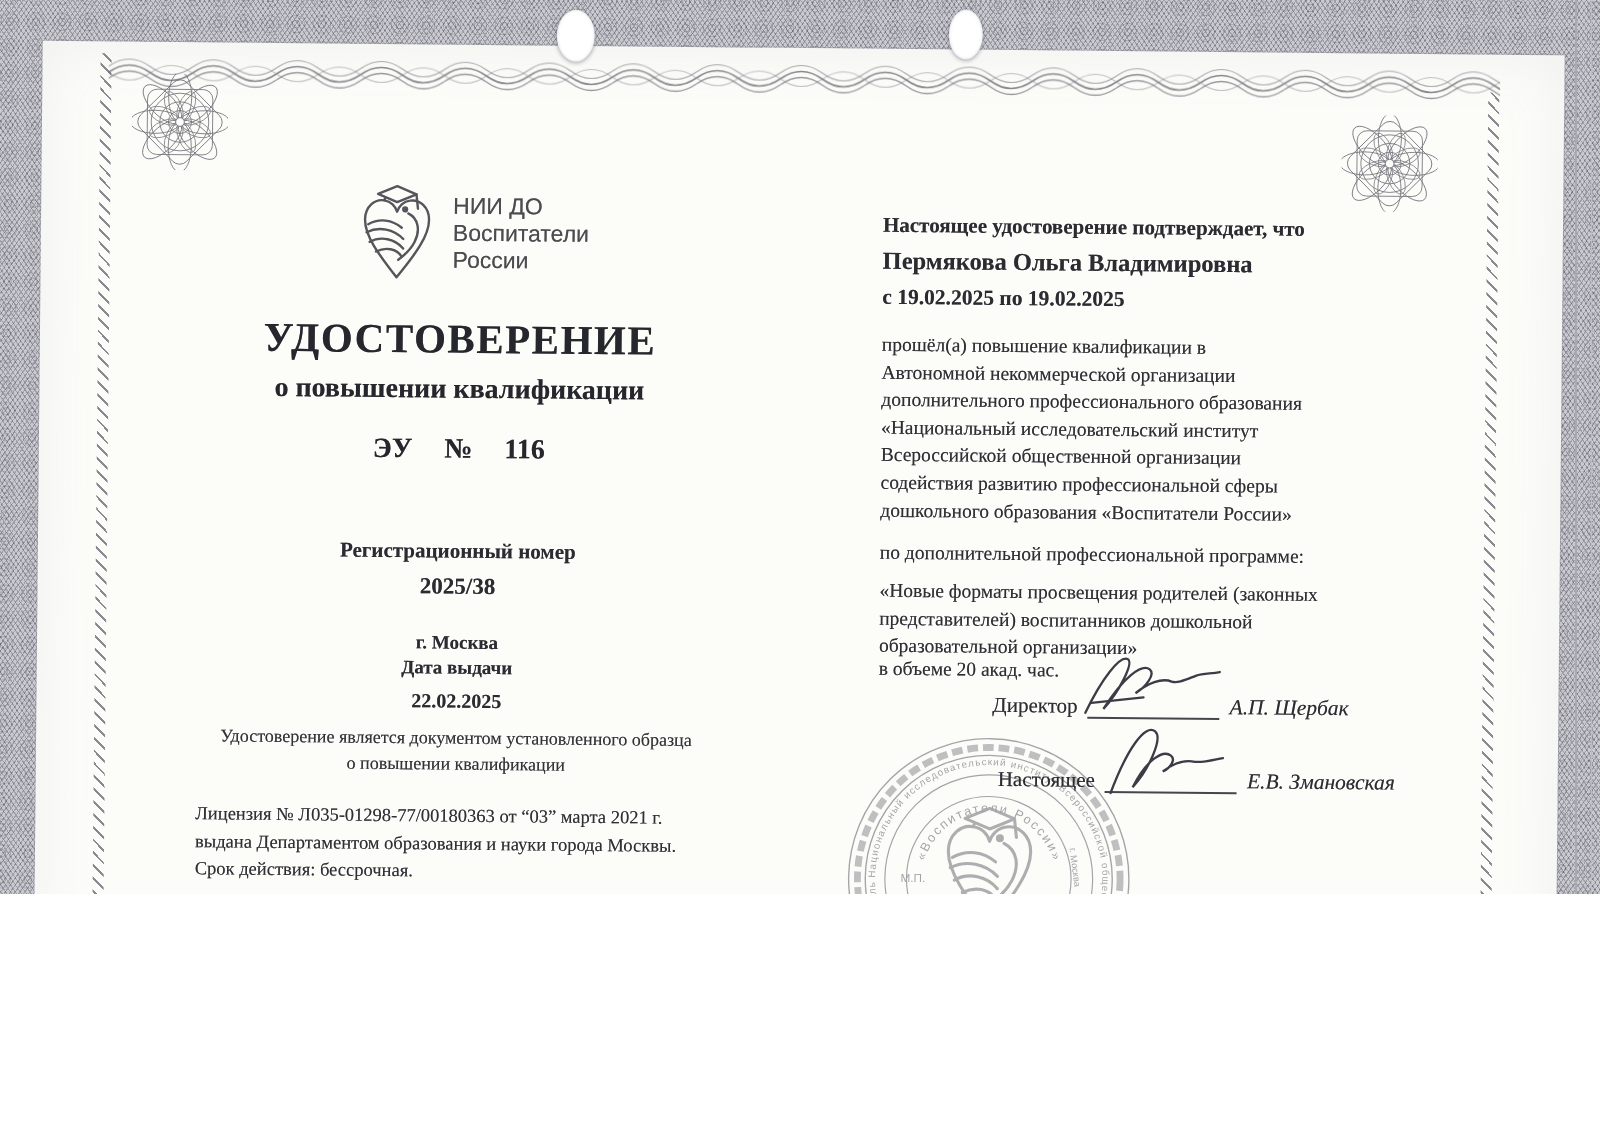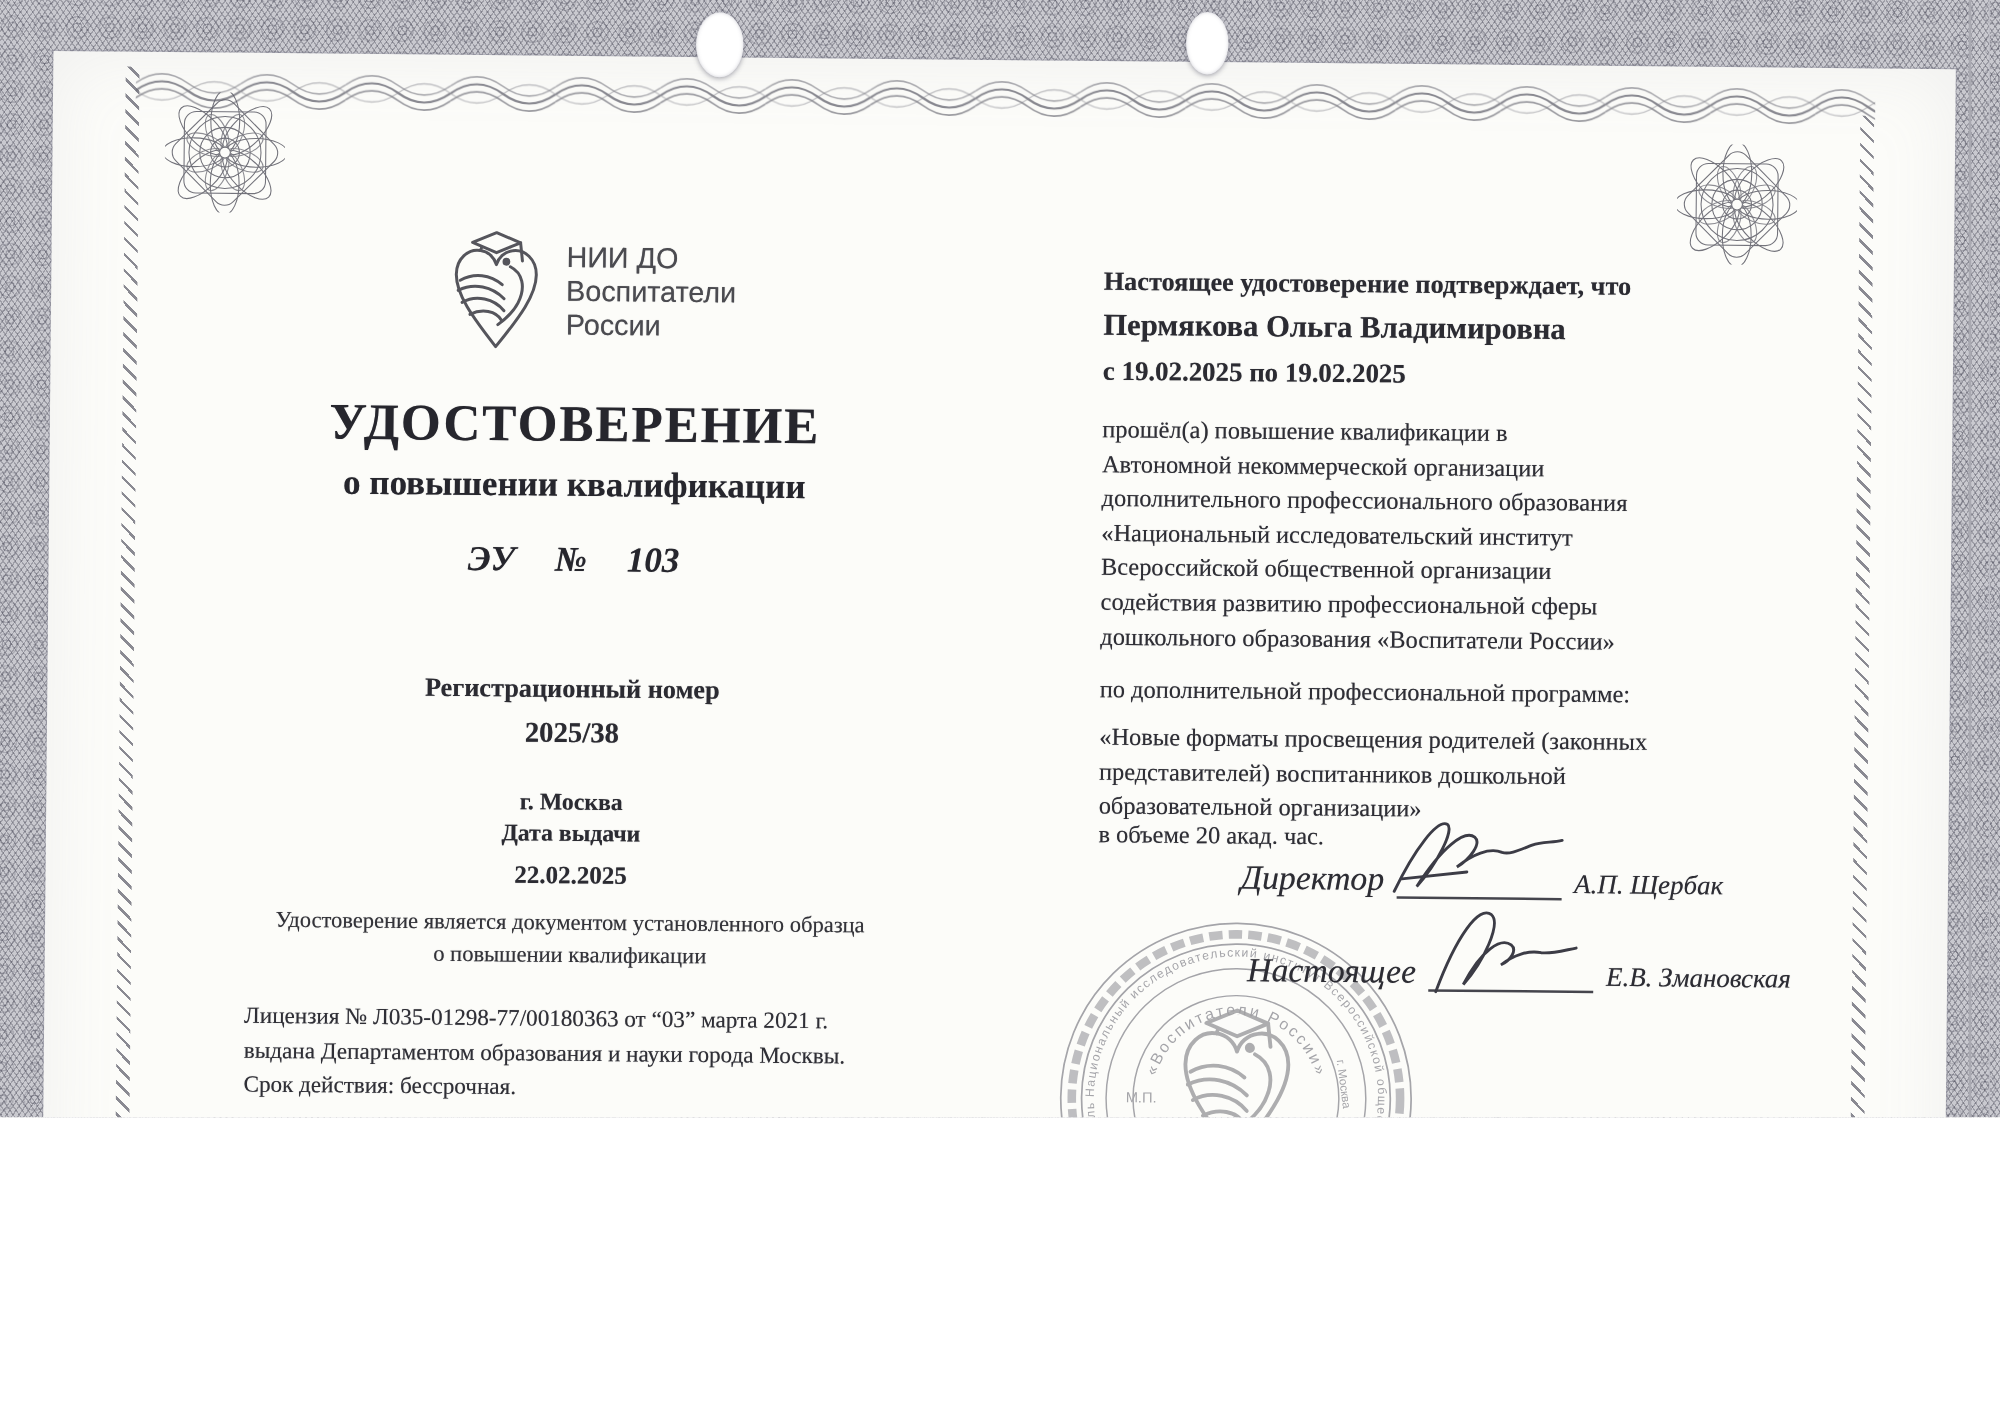--- a/index.html
+++ b/index.html
@@ -39,21 +39,21 @@
 
   
   .lcol{position:absolute;left:120px;width:692px;text-align:center;}
   .logo{position:absolute;left:362px;top:198px;display:flex;align-items:flex-start;}
   .logo-text{margin-left:16px;padding-top:8px;text-align:left;
              font-family:"Liberation Sans",sans-serif;font-size:23px;line-height:27px;
              font-weight:500;color:#4b4b50;}
   .doc-title{top:328px;font-size:41px;font-weight:bold;letter-spacing:1.5px;color:#26262d;}
   .doc-subtitle{top:386px;font-size:28px;font-weight:bold;color:#26262d;}
   .series{top:446px;font-size:28px;font-weight:bold;color:#26262d;}
-  .series span{margin:12px 16px;font-style:italic;}
+  .series span{margin:12px 16px;}
   .reg-label{top:552px;font-size:21px;font-weight:bold;}
   .reg-num{top:587px;font-size:23px;font-weight:bold;}
   .city{top:645px;font-size:19px;font-weight:bold;}
   .date-label{top:670px;font-size:19px;font-weight:bold;}
   .issue-date{top:703px;font-size:20px;font-weight:bold;}
   .statement{top:738px;font-size:18px;line-height:26px;color:#333339;}
   .license{position:absolute;left:206px;top:816px;width:506px;text-align:left;
            font-size:18.5px;line-height:27.5px;color:#2f2f36;}
 
   
@@ -62,21 +62,21 @@
   .holder-name{top:256px;font-size:24.5px;font-weight:bold;}
   .period{top:294px;font-size:21.5px;font-weight:bold;}
   .course-par{top:340px;font-size:19.5px;line-height:27.6px;color:#2e2e35;}
   .prog-intro{top:551px;font-size:19.5px;color:#2e2e35;}
   .prog-name{top:586px;font-size:19.5px;line-height:27.6px;color:#2e2e35;}
   .volume{top:667px;font-size:19.5px;color:#2e2e35;}
 
   .sig-row{position:absolute;display:flex;align-items:flex-end;z-index:3;}
   .sig-director{left:1002px;top:694px;}
   .sig-secretary{left:1008px;top:768px;}
-  .sig-label{font-style:italic;font-size:27px;color:#2c2c33;}
+  .sig-label{font-size:21px;color:#2c2c33;}
   .sig-line{position:relative;width:132px;height:30px;margin:0 10px;
             border-bottom:2px solid #45454d;}
   .sig-line svg{position:absolute;left:-8px;top:-36px;}
   .sig-name{font-style:italic;font-size:21.5px;color:#2c2c33;}
 
   .scan-text{text-shadow:0 0 .6px rgba(40,40,50,.55);}
 
   
   .stamp{position:absolute;left:853px;top:740px;opacity:.55;z-index:1;}
 
@@ -167,21 +167,21 @@
       <div class="logo-text scan-text">
         <div>НИИ ДО</div>
         <div>Воспитатели</div>
         <div>России</div>
       </div>
     </div>
 
     <div class="lcol pos doc-title scan-text">УДОСТОВЕРЕНИЕ</div>
     <div class="lcol pos doc-subtitle scan-text">о повышении квалификации</div>
     <div class="lcol pos series scan-text">
-      <span>ЭУ</span><span>№</span><span>103</span>
+      <span>ЭУ</span><span>№</span><span>116</span>
     </div>
     <div class="lcol pos reg-label scan-text">Регистрационный номер</div>
     <div class="lcol pos reg-num scan-text">2025/38</div>
     <div class="lcol pos city scan-text">г. Москва</div>
     <div class="lcol pos date-label scan-text">Дата выдачи</div>
     <div class="lcol pos issue-date scan-text">22.02.2025</div>
     <div class="lcol pos statement scan-text">
       <div>Удостоверение является документом установленного образца</div>
       <div>о повышении квалификации</div>
     </div>

